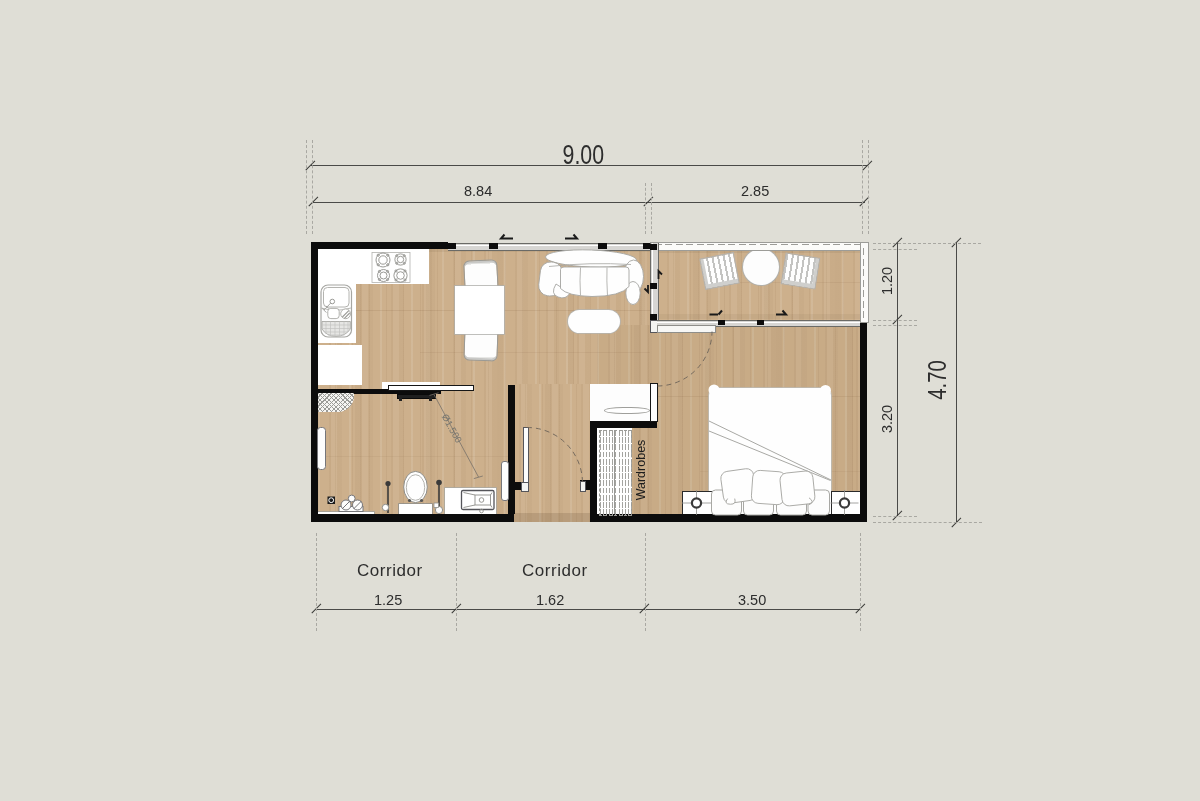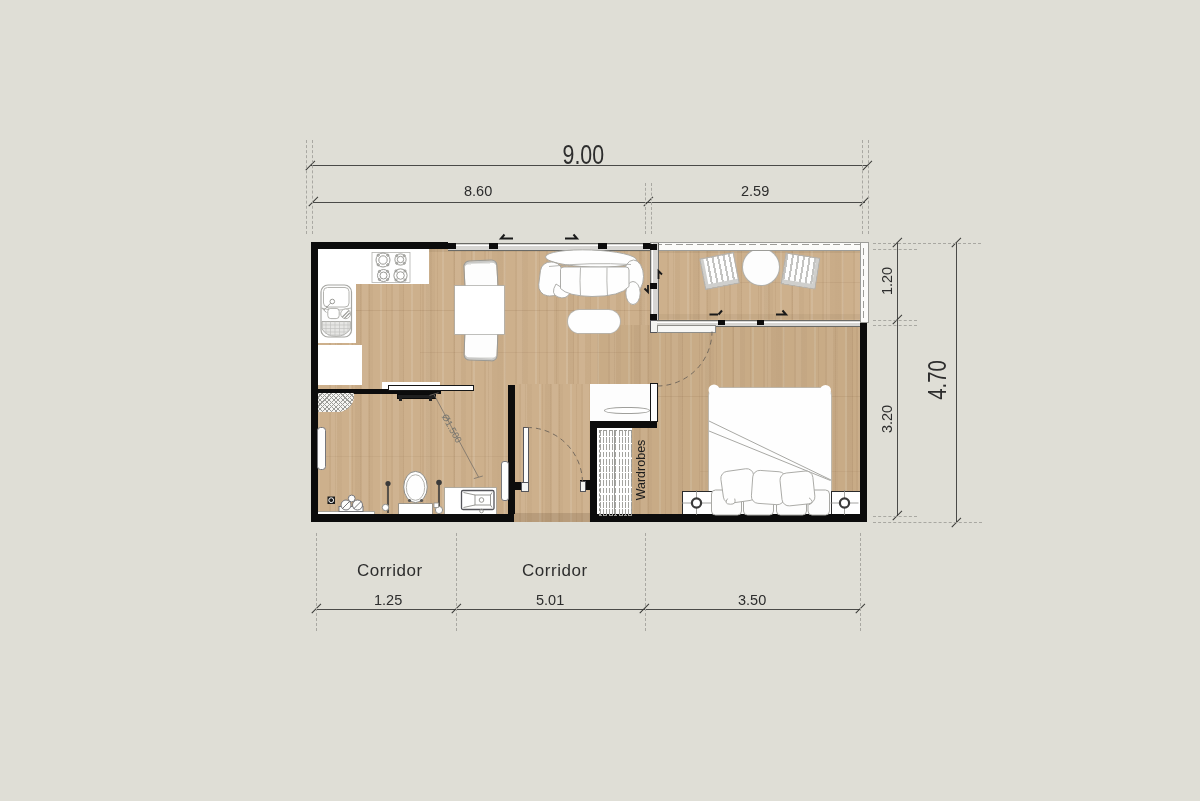--- a/index.html
+++ b/index.html
@@ -286,22 +286,22 @@
       <path d="M710 314.5 L701.5 314.5 M710.5 314.5 L714 310.5" transform="translate(8 0)"></path>
       <path d="M776 314.5 L786 314.5 L782.5 310.5"></path>
     </g>
   </svg>
 
   <div class="dim-t" style="left:558px;top:138.5px;font-size:26px;transform:scale(0.82,1.08);transform-origin:center;">9.00</div>
   <div class="dline" style="left:310.5px;top:165px;width:556.5px;height:1.2px;"></div>
   <div class="tick" style="left:304px;top:164.5px;"></div>
   <div class="tick" style="left:860.5px;top:164.5px;"></div>
 
-  <div class="dim-t" style="left:464px;top:183px;font-size:14.5px;">8.60</div>
-  <div class="dim-t" style="left:741px;top:183px;font-size:14.5px;">2.59</div>
+  <div class="dim-t" style="left:464px;top:183px;font-size:14.5px;">8.84</div>
+  <div class="dim-t" style="left:741px;top:183px;font-size:14.5px;">2.85</div>
   <div class="dline" style="left:313px;top:201.5px;width:551.5px;height:1.2px;"></div>
   <div class="tick" style="left:306.5px;top:201px;"></div>
   <div class="tick" style="left:641.5px;top:201px;"></div>
   <div class="tick" style="left:858px;top:201px;"></div>
 
   <div class="dashv" style="left:305.5px;top:140px;height:94px;"></div>
   <div class="dashv" style="left:311.5px;top:140px;height:94px;"></div>
   <div class="dashv" style="left:862px;top:140px;height:94px;"></div>
   <div class="dashv" style="left:868px;top:140px;height:94px;"></div>
   <div class="dashv" style="left:644.5px;top:183px;height:51px;"></div>
@@ -320,21 +320,21 @@
   <div class="dashh" style="left:873px;top:242.5px;width:108px;"></div>
   <div class="dashh" style="left:873px;top:248.7px;width:44px;"></div>
   <div class="dashh" style="left:873px;top:319.5px;width:44px;"></div>
   <div class="dashh" style="left:873px;top:325px;width:44px;"></div>
   <div class="dashh" style="left:873px;top:515.6px;width:44px;"></div>
   <div class="dashh" style="left:873px;top:522px;width:109px;"></div>
 
   <div class="dim-t" style="left:357px;top:561px;font-size:17px;letter-spacing:0.55px;">Corridor</div>
   <div class="dim-t" style="left:522px;top:561px;font-size:17px;letter-spacing:0.55px;">Corridor</div>
   <div class="dim-t" style="left:374px;top:592px;font-size:14.5px;">1.25</div>
-  <div class="dim-t" style="left:536px;top:592px;font-size:14.5px;">5.01</div>
+  <div class="dim-t" style="left:536px;top:592px;font-size:14.5px;">1.62</div>
   <div class="dim-t" style="left:738px;top:592px;font-size:14.5px;">3.50</div>
   <div class="dline" style="left:316px;top:608.5px;width:544px;height:1.2px;"></div>
   <div class="tick" style="left:309.5px;top:608px;"></div>
   <div class="tick" style="left:449.5px;top:608px;"></div>
   <div class="tick" style="left:638px;top:608px;"></div>
   <div class="tick" style="left:853.5px;top:608px;"></div>
   <div class="dashv" style="left:316px;top:533px;height:98px;"></div>
   <div class="dashv" style="left:456px;top:533px;height:98px;"></div>
   <div class="dashv" style="left:644.5px;top:533px;height:98px;"></div>
   <div class="dashv" style="left:860px;top:533px;height:98px;"></div>

